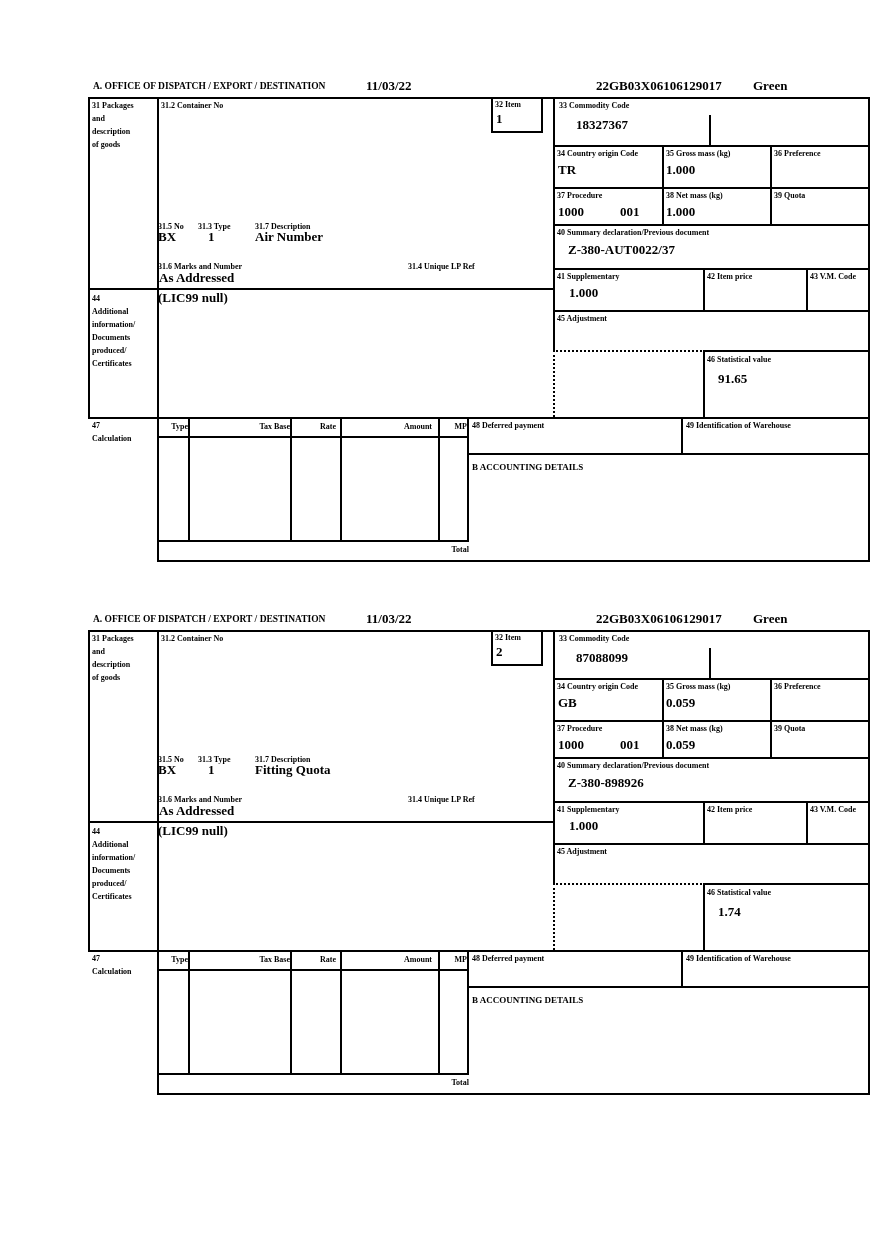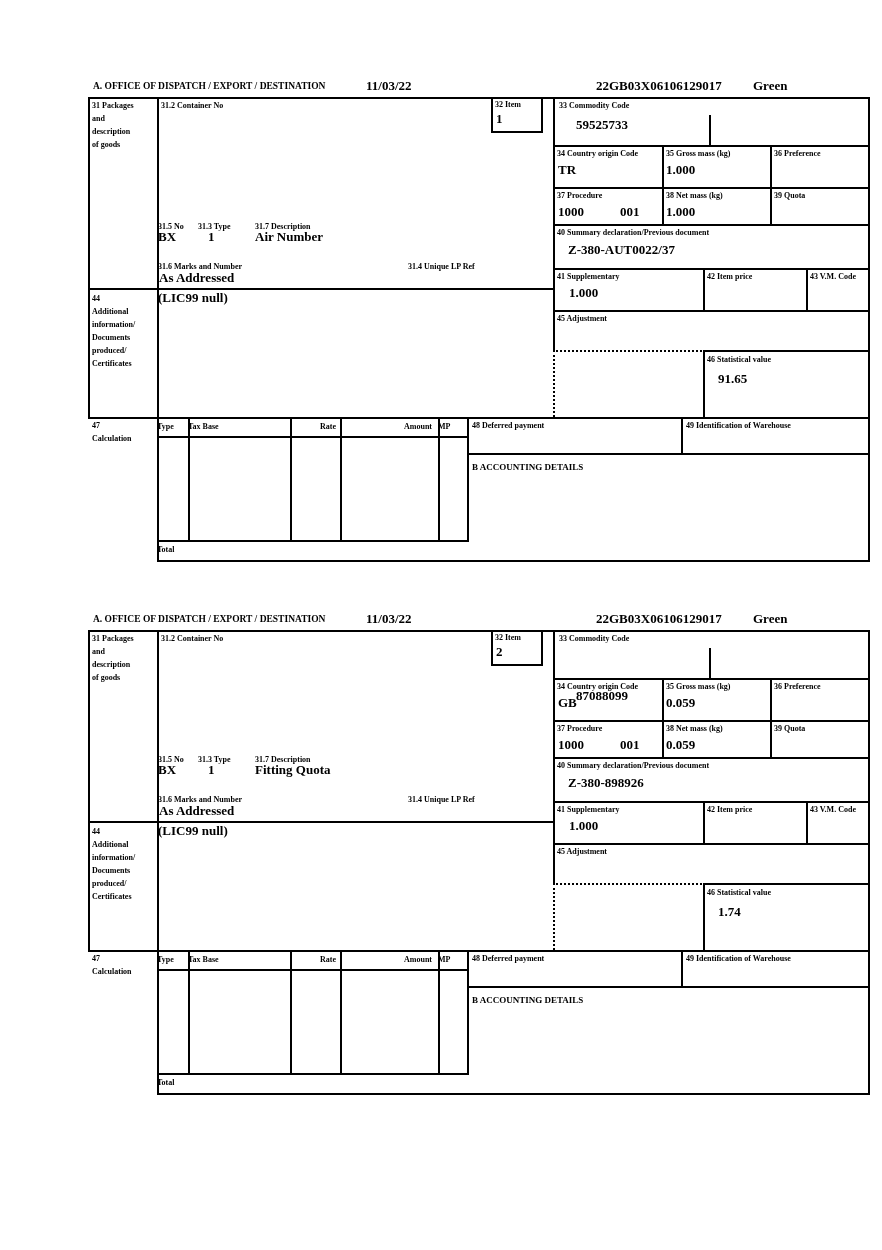--- a/index.html
+++ b/index.html
@@ -17,21 +17,21 @@
   .ln.dotv{background:none;border-left:2px dotted #000;}
   .ln.doth{background:none;border-top:2px dotted #000;}
   .box32{position:absolute;border:2px solid #000;box-sizing:border-box;background:transparent;}
   span{position:absolute;white-space:nowrap;}
   .lbl{font-size:8px;font-weight:700;letter-spacing:0;}
   .val{font-size:13px;font-weight:700;}
   .hdr-office{font-size:9.5px;font-weight:700;}
   .hdr-val{font-size:13px;font-weight:700;}
   .acct{font-size:9px;font-weight:700;}
   .cellhead{font-size:8px;font-weight:700;}
-  .ctr{text-align:left;}
+  .ctr{text-align:right;}
   .rgt{text-align:right;}
 </style>
 </head>
 <body>
 
 <div id="page">
     <div class="block" style="top: 78px;">
 
   <span class="hdr-office" style="left:85px;top:3px;">A.  OFFICE OF DISPATCH / EXPORT / DESTINATION</span>
   <span class="hdr-val" style="left:358px;top:0px;">11/03/22</span>
@@ -100,21 +100,21 @@
   <span class="val" style="left:200px;top:151px;">1</span>
   <span class="val" style="left:247px;top:151px;">Air Number</span>
 
   <span class="lbl" style="left:150px;top:184px;">31.6 Marks and Number</span>
   <span class="lbl" style="left:400px;top:184px;">31.4 Unique LP Ref</span>
   <span class="val" style="left:151px;top:192px;">As Addressed</span>
 
   <span class="val" style="left:150px;top:212px;">(LIC99 null)</span>
 
   <span class="lbl" style="left:551px;top:23px;">33 Commodity Code</span>
-  <span class="val" style="left:568px;top:39px;">59525733</span>
+  <span class="val" style="left:568px;top:39px;">18327367</span>
 
   <span class="lbl" style="left:549px;top:71px;">34 Country origin Code</span>
   <span class="lbl" style="left:658px;top:71px;">35 Gross mass (kg)</span>
   <span class="lbl" style="left:766px;top:71px;">36 Preference</span>
   <span class="val" style="left:550px;top:84px;">TR</span>
   <span class="val" style="left:658px;top:84px;">1.000</span>
 
   <span class="lbl" style="left:549px;top:113px;">37 Procedure</span>
   <span class="lbl" style="left:658px;top:113px;">38 Net mass (kg)</span>
   <span class="lbl" style="left:766px;top:113px;">39 Quota</span>
@@ -216,21 +216,21 @@
   <span class="val" style="left:200px;top:151px;">1</span>
   <span class="val" style="left:247px;top:151px;">Fitting Quota</span>
 
   <span class="lbl" style="left:150px;top:184px;">31.6 Marks and Number</span>
   <span class="lbl" style="left:400px;top:184px;">31.4 Unique LP Ref</span>
   <span class="val" style="left:151px;top:192px;">As Addressed</span>
 
   <span class="val" style="left:150px;top:212px;">(LIC99 null)</span>
 
   <span class="lbl" style="left:551px;top:23px;">33 Commodity Code</span>
-  <span class="val" style="left:568px;top:39px;margin-top:38px;">87088099</span>
+  <span class="val" style="left:568px;top:39px;">87088099</span>
 
   <span class="lbl" style="left:549px;top:71px;">34 Country origin Code</span>
   <span class="lbl" style="left:658px;top:71px;">35 Gross mass (kg)</span>
   <span class="lbl" style="left:766px;top:71px;">36 Preference</span>
   <span class="val" style="left:550px;top:84px;">GB</span>
   <span class="val" style="left:658px;top:84px;">0.059</span>
 
   <span class="lbl" style="left:549px;top:113px;">37 Procedure</span>
   <span class="lbl" style="left:658px;top:113px;">38 Net mass (kg)</span>
   <span class="lbl" style="left:766px;top:113px;">39 Quota</span>

